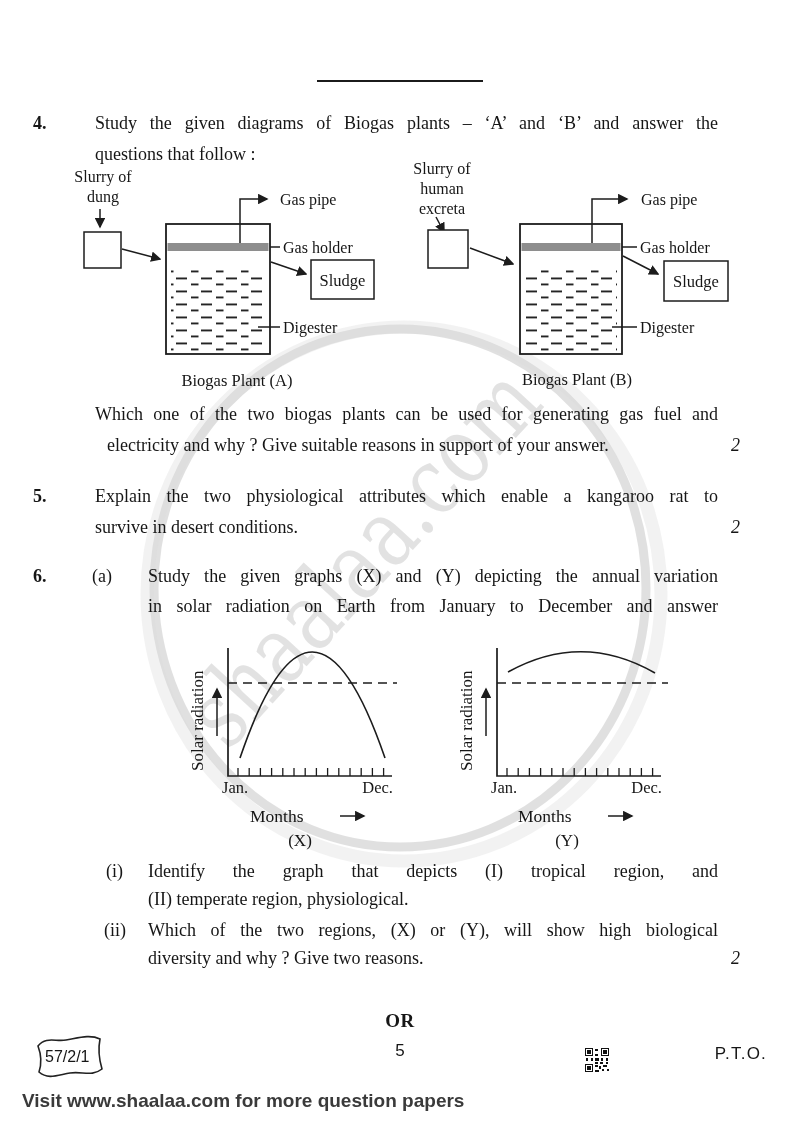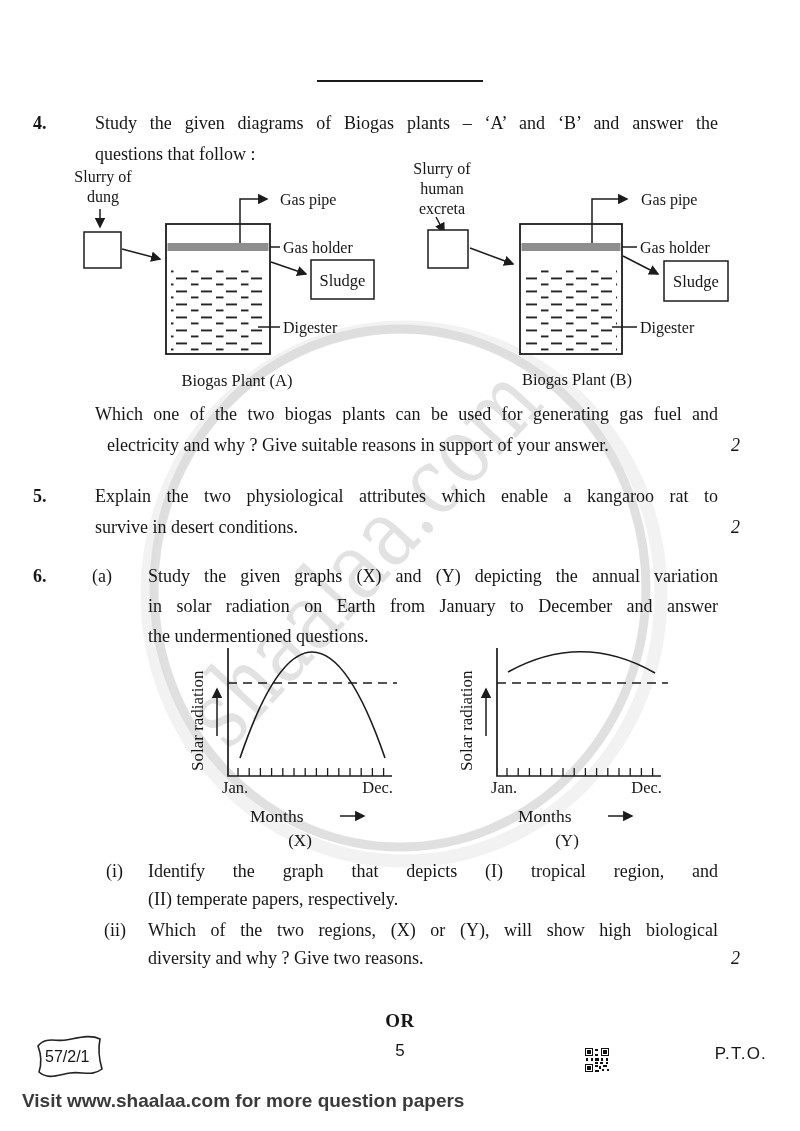--- a/index.html
+++ b/index.html
@@ -101,21 +101,20 @@
 
   <div class="line qnum fg" style="left:33px;top:486px">5.</div>
   <div class="line just fg" style="left:95px;top:486px;width:623px">Explain the two physiological attributes which enable a kangaroo rat to</div>
   <div class="line fg" style="left:95px;top:517px">survive in desert conditions.</div>
   <div class="line marks fg" style="left:700px;top:517px;width:40px;text-align:right">2</div>
 
   <div class="line qnum fg" style="left:33px;top:566px">6.</div>
   <div class="line fg" style="left:92px;top:566px">(a)</div>
   <div class="line just fg" style="left:148px;top:566px;width:570px">Study the given graphs (X) and (Y) depicting the annual variation</div>
   <div class="line just fg" style="left:148px;top:596px;width:570px">in solar radiation on Earth from January to December and answer</div>
-  <div class="line fg" style="left:148px;top:626px">the undermentioned questions.</div>
 
   <svg class="abs fg" style="left:0;top:640px" width="800" height="215" viewBox="0 0 800 215">
     <defs>
       <marker id="arr2" viewBox="0 0 10 10" refX="8.5" refY="5" markerWidth="7" markerHeight="7" orient="auto-start-reverse">
         <path d="M0,0 L10,5 L0,10 z" fill="#1c1c1c"></path>
       </marker>
     </defs>
 
     <g stroke-width="1.5">
       <path d="M228,8 L228,136 L392,136" fill="none" stroke="#1c1c1c" stroke-width="1.7"></path>
@@ -171,21 +170,21 @@
       <text x="491" y="153" font-size="16.5">Jan.</text>
       <text x="662" y="153" font-size="16.5" text-anchor="end">Dec.</text>
       <text x="518" y="182" font-size="17.5">Months</text>
       <line x1="608" y1="176" x2="632" y2="176" stroke="#1c1c1c" marker-end="url(#arr2)"></line>
       <text x="567" y="206" font-size="17" text-anchor="middle">(Y)</text>
     </g>
   </svg>
 
   <div class="line fg" style="left:106px;top:861px">(i)</div>
   <div class="line just fg" style="left:148px;top:861px;width:570px">Identify the graph that depicts (I) tropical region, and</div>
-  <div class="line fg" style="left:148px;top:889px">(II) temperate papers, respectively.</div>
+  <div class="line fg" style="left:148px;top:889px">(II) temperate region, physiological.</div>
 
   <div class="line fg" style="left:104px;top:920px">(ii)</div>
   <div class="line just fg" style="left:148px;top:920px;width:570px">Which of the two regions, (X) or (Y), will show high biological</div>
   <div class="line fg" style="left:148px;top:948px">diversity and why ? Give two reasons.</div>
   <div class="line marks fg" style="left:700px;top:948px;width:40px;text-align:right">2</div>
 
   <div class="or fg">OR</div>
 
   <svg class="abs fg" style="left:28px;top:1028px" width="90" height="60" viewBox="0 0 90 60">
     <path d="M10,18 C18,8 28,14 38,12 C50,10 62,6 72,11 C70,21 71,31 74,41 C64,49 54,43 42,45 C30,47 20,52 11,44 C14,35 13,26 10,18 Z" fill="#ffffff" stroke="#222" stroke-width="1.6"></path>

